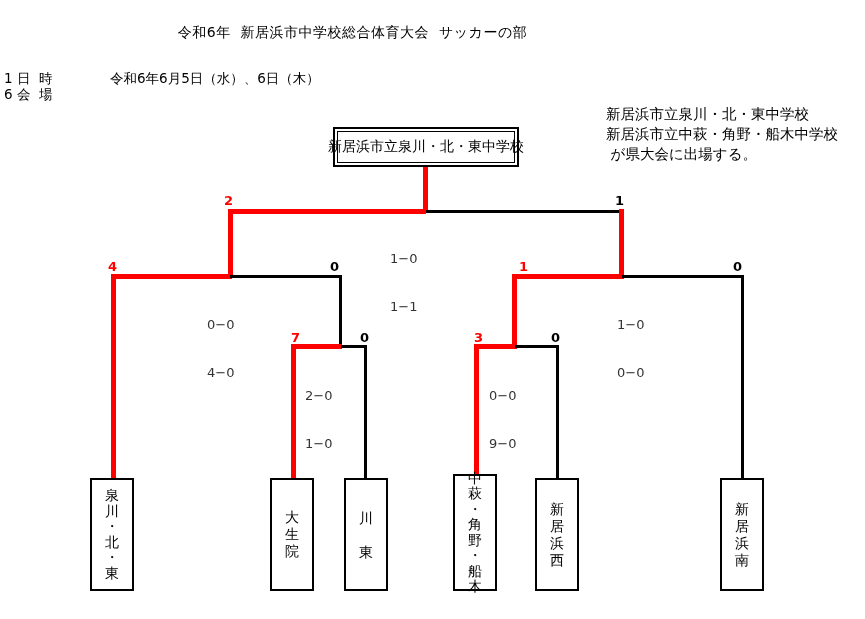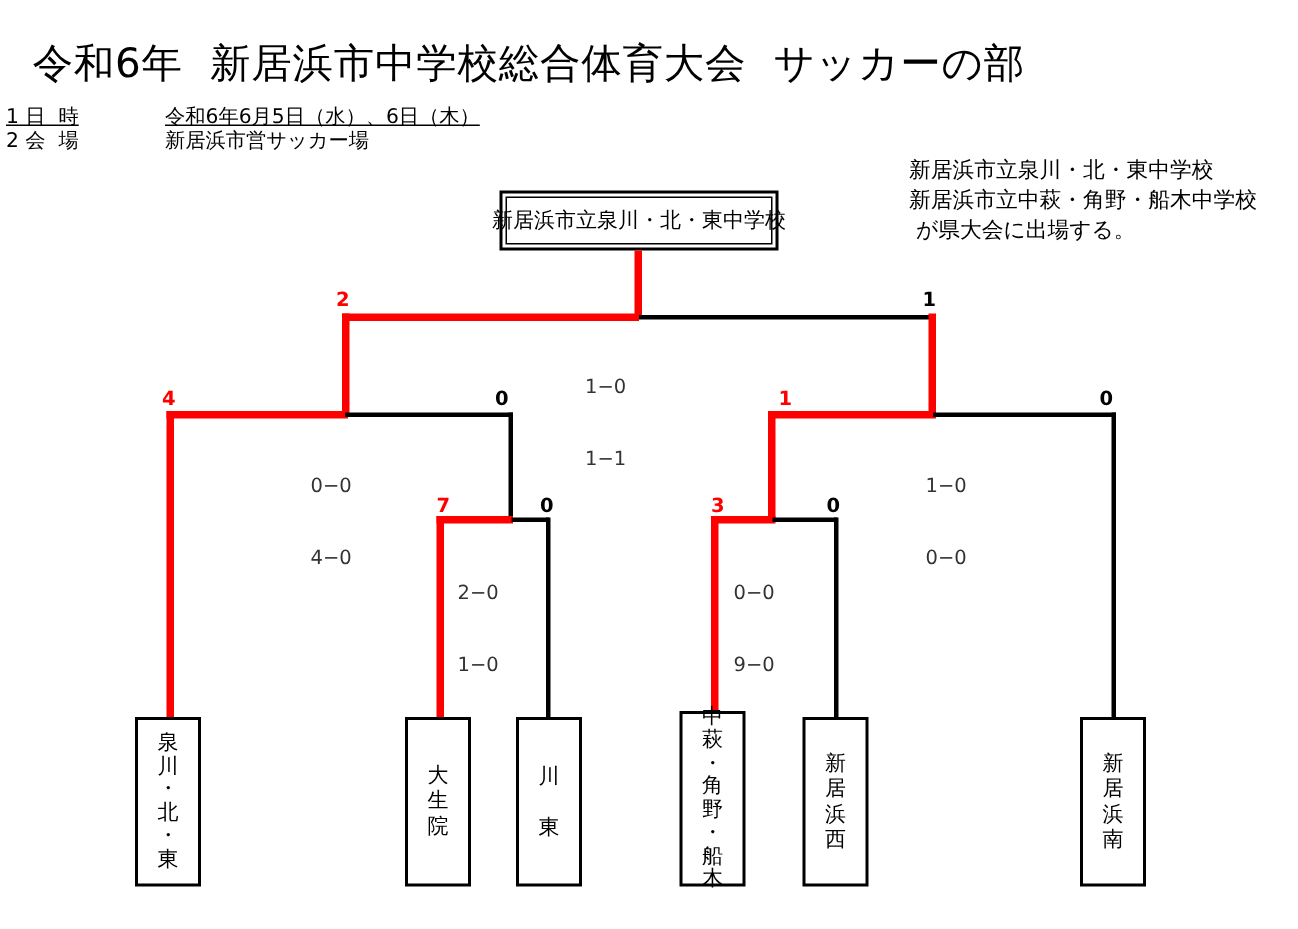--- a/index.html
+++ b/index.html
@@ -19,34 +19,34 @@
     background: #ffffff;
   }
 
   
   .title {
     position: absolute;
     left: 0;
     top: 24px;
     width: 705px;
     text-align: center;
-    font-size: 27px;
+    font-size: 14px;
     font-weight: 500;
     letter-spacing: 0.5px;
     white-space: pre;
   }
   .info-row {
     position: absolute;
     font-size: 13.5px;
     white-space: pre;
     line-height: 16px;
   }
   .info-label { left: 4px; }
   .info-value { left: 110px; text-align: right; }
-  .info-1 { top: 70px; text-decoration: underline; }
+  .info-1 { top: 70px; }
   .info-2 { top: 86px; }
 
   .note {
     position: absolute;
     left: 606px;
     top: 104px;
     font-size: 14.5px;
     line-height: 20px;
     white-space: pre;
   }
@@ -127,22 +127,21 @@
 </style>
 </head>
 <body>
 
 <div id="page">
 
   <div class="title">令和6年  新居浜市中学校総合体育大会  サッカーの部</div>
 
   <div class="info-row info-label info-1">1 日  時</div>
   <div class="info-row info-value info-1">令和6年6月5日（水）、6日（木）</div>
-  <div class="info-row info-label info-2">2 会  場</div>
-  <div class="info-row info-value info-2">新居浜市営サッカー場</div>
+  <div class="info-row info-label info-2">6 会  場</div>
 
   <div class="note">新居浜市立泉川・北・東中学校
 新居浜市立中萩・角野・船木中学校
  が県大会に出場する。</div>
 
   <div class="champ-box">
     <div class="inner">
       <span>新居浜市立泉川・北・東中学校</span>
     </div>
   </div>

